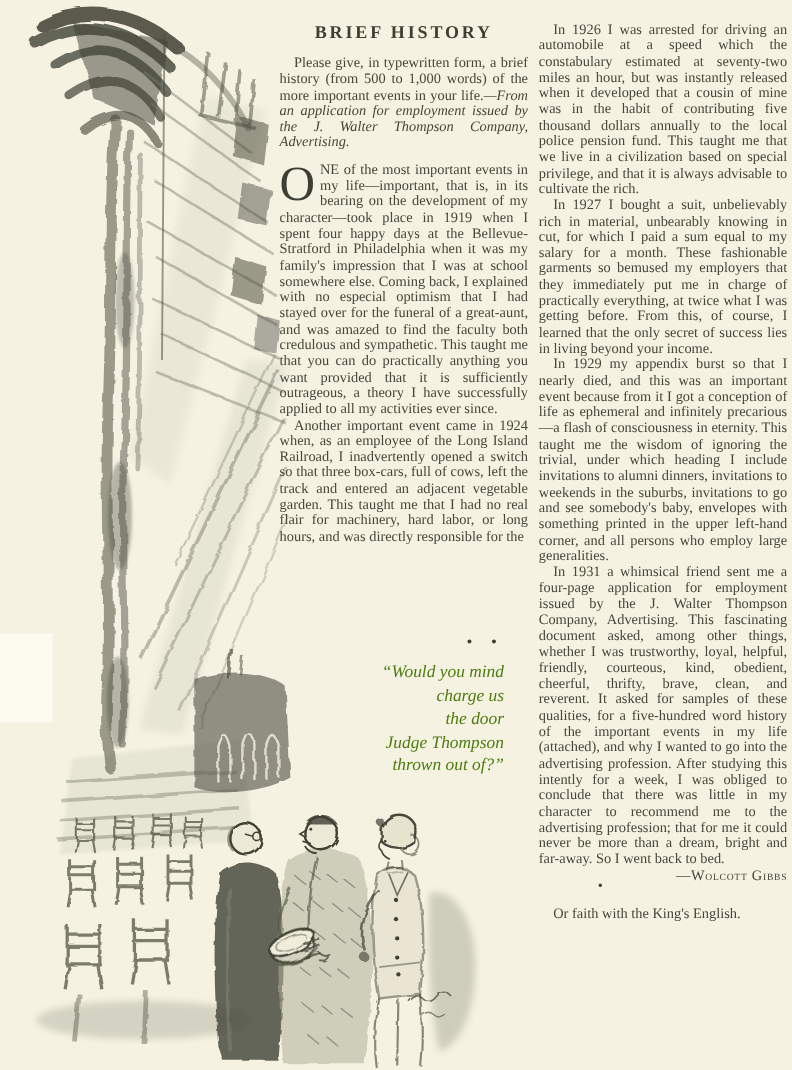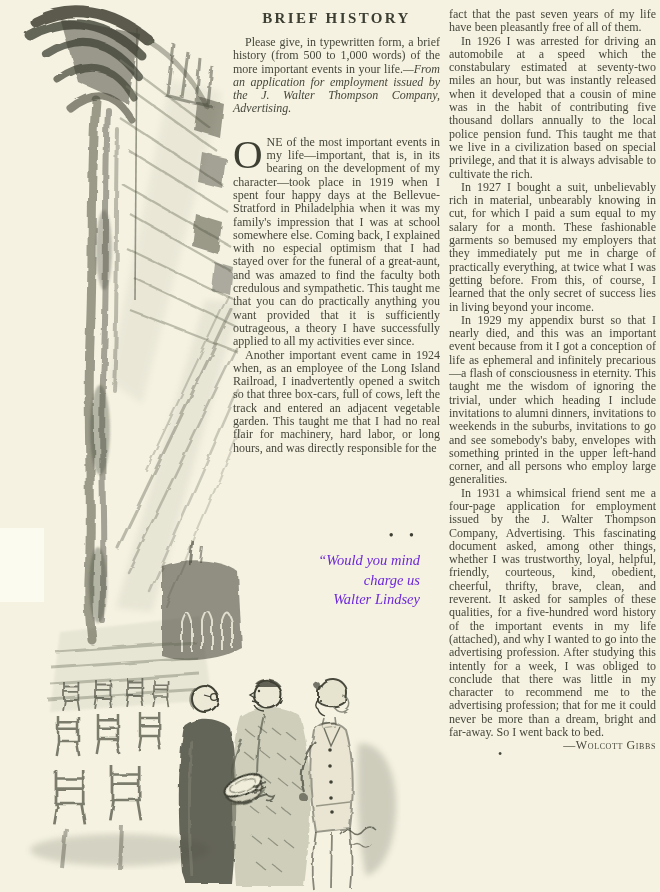--- a/index.html
+++ b/index.html
@@ -7,39 +7,39 @@
     position:relative;
     width:660px;height:892px;
     background:#f5f2e2;
     overflow:hidden;
     font-family:"Liberation Serif", serif;
     color:#45473a;
   }
   
   .illo{position:absolute;left:0;top:0;z-index:0;}
   
-  .col{position:absolute;top:8px;z-index:1;}
+  .col{position:absolute;top:18px;z-index:1;}
   .col1{left:233px;width:207px;}
   .col2{left:449px;width:207px;}
   .title{
     margin:2px 0 9px 0;
     text-align:center;
     font-size:15px;font-weight:bold;
     letter-spacing:2.4px;
     color:#3d3f33;
   }
   .body-p{
     margin:0;
     font-size:12px;line-height:13.3px;
     text-align:justify;
     text-indent:12px;
     hyphens:auto;
   }
   .no-indent{text-indent:0;}
-  .epigraph{margin-bottom:20px;}
+  .epigraph{margin-bottom:9px;}
   .ital{font-style:italic;}
   .dropcap{
     float:left;
     font-size:41px;line-height:34px;
     padding:1px 4px 0 0;
     color:#3d3f33;
   }
   .byline{
     float:right;
     font-variant:small-caps;
@@ -54,21 +54,21 @@
   
   .caption-dots{
     position:absolute;left:300px;top:528px;width:120px;z-index:2;
     text-align:right;font-size:14px;letter-spacing:6px;color:#3d3f33;
   }
   .caption{
     position:absolute;left:236px;top:551px;width:184px;z-index:2;
     text-align:right;
     font-style:italic;
     font-size:14.5px;line-height:19.5px;
-    color:#6d28d9;
+    color:#4d7c0f;
   }
 </style>
 </head>
 <body>
 
 <div class="page">
 
   <svg class="illo" width="445" height="892" viewBox="0 0 445 892" aria-hidden="true">
     <defs>
       <filter id="rgh" x="-20%" y="-20%" width="140%" height="140%">
@@ -288,25 +288,27 @@
     <h1 class="title">BRIEF HISTORY</h1>
     <p class="body-p epigraph"><span>Please give, in typewritten form, a brief history (from 500 to 1,000 words) of the more important events in your life.</span><span class="ital">—From an application for employment issued by the J. Walter Thompson Company, Advertising.</span></p>
     <p class="body-p no-indent"><span class="dropcap">O</span><span>NE of the most important events in my life—important, that is, in its bearing on the development of my character—took place in 1919 when I spent four happy days at the Bellevue-Stratford in Philadelphia when it was my family's impression that I was at school somewhere else. Coming back, I explained with no especial optimism that I had stayed over for the funeral of a great-aunt, and was amazed to find the faculty both credulous and sympathetic. This taught me that you can do practically anything you want provided that it is sufficiently outrageous, a theory I have successfully applied to all my activities ever since.</span></p>
     <p class="body-p">Another important event came in 1924 when, as an employee of the Long Island Railroad, I inadvertently opened a switch so that three box-cars, full of cows, left the track and entered an adjacent vegetable garden. This taught me that I had no real flair for machinery, hard labor, or long hours, and was directly responsible for the</p>
   </div>
 
   <div class="caption-dots">•  •</div>
   <div class="caption">
     <div>“Would you mind</div>
     <div>charge us</div>
-    <div>Walter Lindsey</div>
+    <div>the door</div>
+    <div>Judge Thompson</div>
+    <div>thrown out of?”</div>
   </div>
 
   <div class="col col2">
-    <p class="body-p no-indent">fact that the past seven years of my life have been pleasantly free of all of them.</p>
     <p class="body-p">In 1926 I was arrested for driving an automobile at a speed which the constabulary estimated at seventy-two miles an hour, but was instantly released when it developed that a cousin of mine was in the habit of contributing five thousand dollars annually to the local police pension fund. This taught me that we live in a civilization based on special privilege, and that it is always advisable to cultivate the rich.</p>
     <p class="body-p">In 1927 I bought a suit, unbelievably rich in material, unbearably knowing in cut, for which I paid a sum equal to my salary for a month. These fashionable garments so bemused my employers that they immediately put me in charge of practically everything, at twice what I was getting before. From this, of course, I learned that the only secret of success lies in living beyond your income.</p>
     <p class="body-p">In 1929 my appendix burst so that I nearly died, and this was an important event because from it I got a conception of life as ephemeral and infinitely precarious—a flash of consciousness in eternity. This taught me the wisdom of ignoring the trivial, under which heading I include invitations to alumni dinners, invitations to weekends in the suburbs, invitations to go and see somebody's baby, envelopes with something printed in the upper left-hand corner, and all persons who employ large generalities.</p>
     <p class="body-p"><span>In 1931 a whimsical friend sent me a four-page application for employment issued by the J. Walter Thompson Company, Advertising. This fascinating document asked, among other things, whether I was trustworthy, loyal, helpful, friendly, courteous, kind, obedient, cheerful, thrifty, brave, clean, and reverent. It asked for samples of these qualities, for a five-hundred word history of the important events in my life (attached), and why I wanted to go into the advertising profession. After studying this intently for a week, I was obliged to conclude that there was little in my character to recommend me to the advertising profession; that for me it could never be more than a dream, bright and far-away. So I went back to bed.</span><span class="byline">—Wolcott Gibbs</span></p>
     <div class="sep-dot">•</div>
+    <p class="body-p">Or faith with the King's English.</p>
   </div>
 
 </div>
 
 </body></html>

